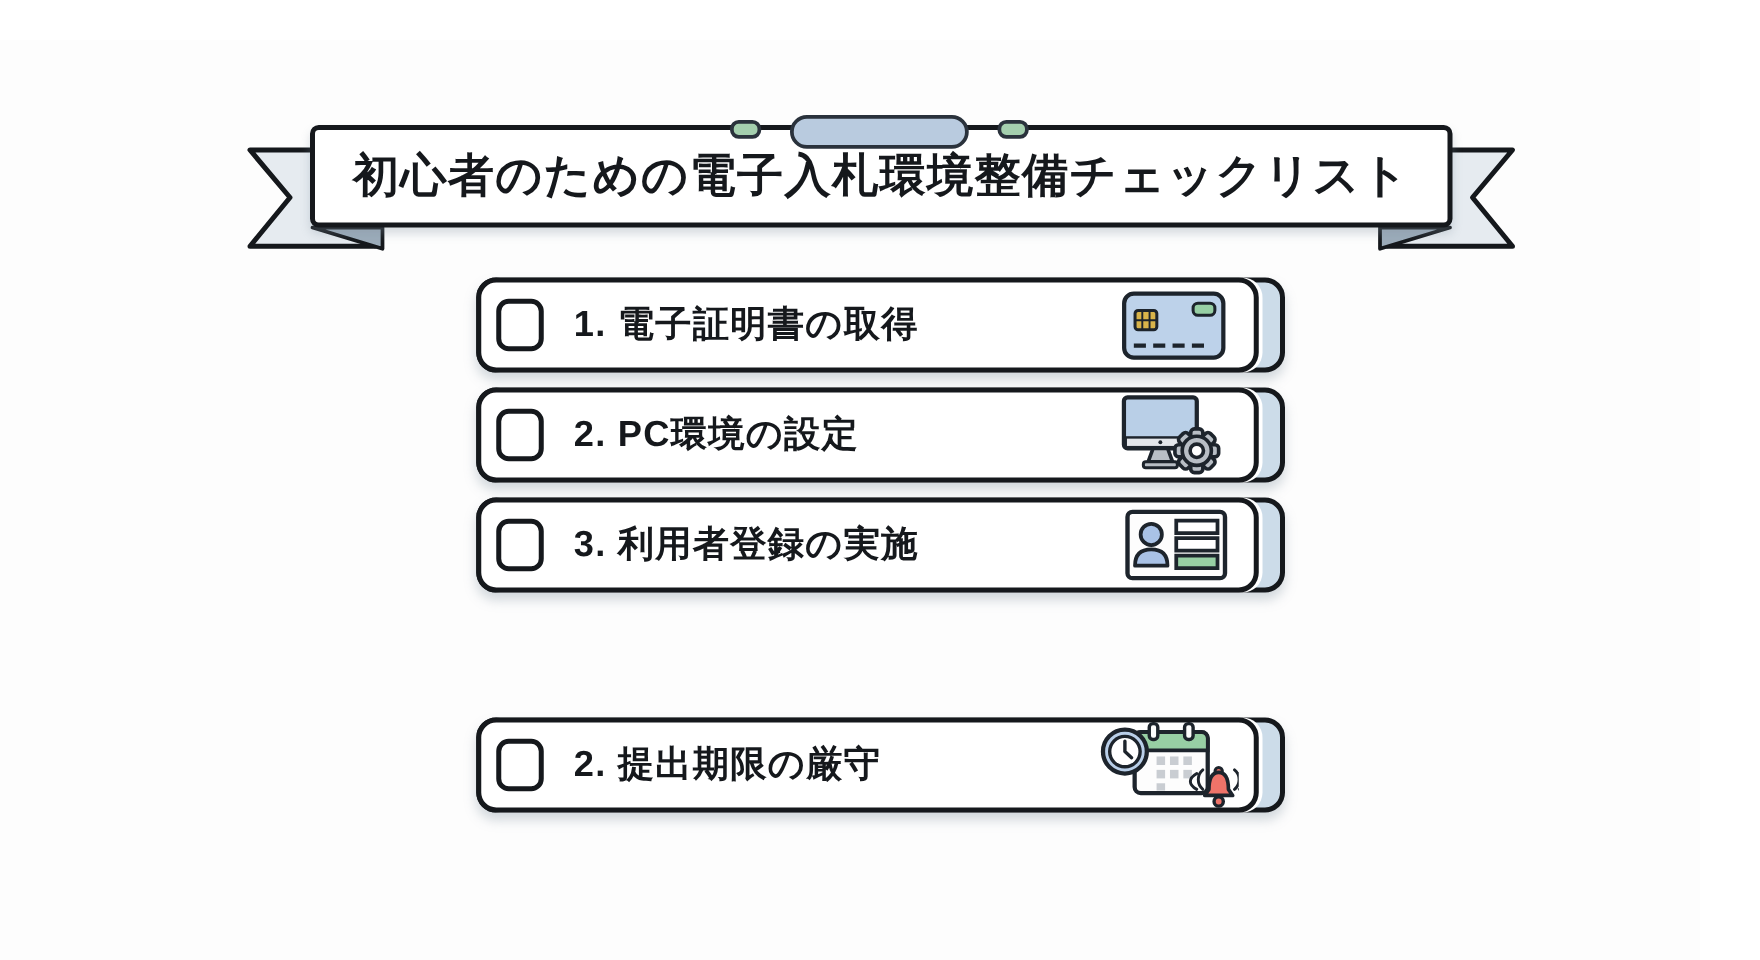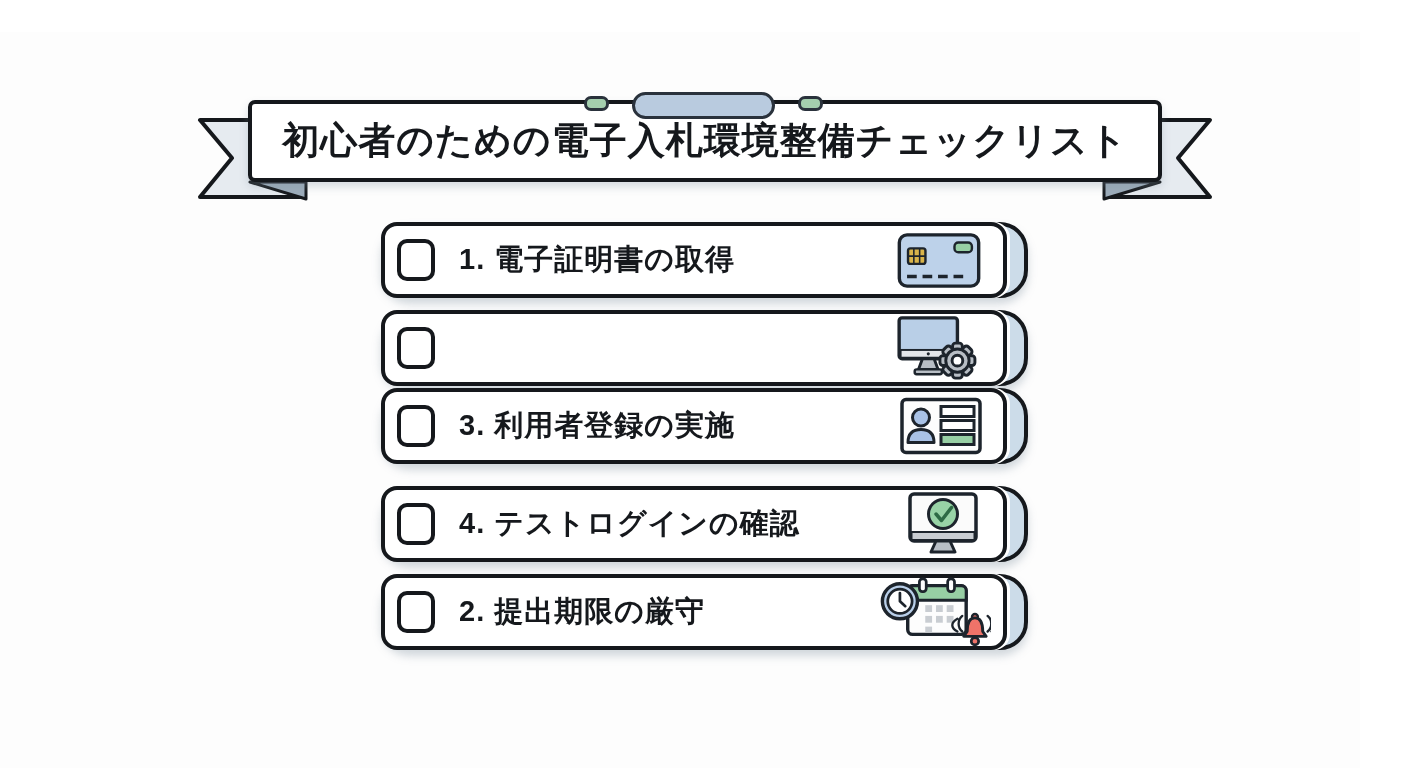--- a/index.html
+++ b/index.html
@@ -22,21 +22,21 @@
     position:absolute;box-sizing:border-box;border:3px solid #2a323c;border-radius:14px;
     background:#b9cbdf;
   }
   .rod-main{left:632px;top:60px;width:143px;height:27px;}
   .rod-green{background:#a4cfae;border-radius:7px;height:15px;width:25px;top:64px;}
   .rod-green.left{left:584px;}
   .rod-green.right{left:798px;}
   
   .row{
     position:absolute;left:381px;width:647px;height:76px;box-sizing:border-box;
-    background:#ccdce9;border:4px solid #15181c;border-radius:28px;
+    background:#ccdce9;border:4px solid #15181c;border-radius:16px;
     box-shadow:0 6px 9px rgba(130,145,160,.35);
   }
   .row-inner{
     position:absolute;top:-4px;left:-4px;bottom:-4px;right:17px;box-sizing:border-box;
     background:#ffffff;border:4px solid #15181c;border-radius:16px;
     box-shadow:3px 0 0 #ffffff;
     display:flex;align-items:center;
   }
   .checkbox{
     width:38px;height:42px;box-sizing:border-box;margin-left:12px;flex:0 0 auto;
@@ -79,66 +79,54 @@
         <path d="M13 27 h18 M19 19 v16 M25 19 v16" stroke="#1d242c" stroke-width="1.6" fill="none"></path>
         <rect x="61" y="13" width="18" height="10" rx="4" fill="#97cfa4" stroke="#1d242c" stroke-width="2.5"></rect>
         <path d="M12 48 h10 M28 48 h10 M44 48 h10 M60 48 h10" stroke="#1d242c" stroke-width="3.5" fill="none"></path>
       </svg>
     </div>
   </div>
 
   <div class="row" style="top:278px">
     <div class="row-inner">
       <div class="checkbox"></div>
+      <span class="row-label">2. PC環境の設定</span>
       <svg class="row-icon" width="90" height="68" viewBox="0 0 92 70">
         <rect x="6" y="4" width="60" height="42" rx="3" fill="#b9cfe7" stroke="#1d242c" stroke-width="3.5"></rect>
         <rect x="7.5" y="37" width="57" height="8" fill="#e3e6ea" stroke="#1d242c" stroke-width="2"></rect>
         <circle cx="36" cy="41" r="1.6" fill="#1d242c"></circle>
         <polygon points="30,46 42,46 46,57 26,57" fill="#b8bec5" stroke="#1d242c" stroke-width="3" stroke-linejoin="round"></polygon>
         <rect x="22" y="57" width="28" height="5" rx="2" fill="#b8bec5" stroke="#1d242c" stroke-width="2.5"></rect>
         <g fill="#b8bec5" stroke="#1d242c" stroke-width="3">
           <rect x="61" y="30" width="10" height="36" rx="3"></rect>
           <rect x="61" y="30" width="10" height="36" rx="3" transform="rotate(45 66 48)"></rect>
           <rect x="61" y="30" width="10" height="36" rx="3" transform="rotate(90 66 48)"></rect>
           <rect x="61" y="30" width="10" height="36" rx="3" transform="rotate(135 66 48)"></rect>
           <circle cx="66" cy="48" r="12"></circle>
           <circle cx="66" cy="48" r="5.5" fill="#ffffff"></circle>
         </g>
       </svg>
     </div>
   </div>
 
-  <div class="row" style="top:356px">
+  <div class="row" style="top:366px">
     <div class="row-inner">
       <div class="checkbox"></div>
       <span class="row-label">3. 利用者登録の実施</span>
       <svg class="row-icon" width="84" height="61" viewBox="0 0 84 61">
         <rect x="3" y="4" width="78" height="53" rx="4" fill="#fdfdfd" stroke="#1d242c" stroke-width="3.5"></rect>
         <circle cx="22" cy="22" r="8.5" fill="#a9c2e6" stroke="#1d242c" stroke-width="3"></circle>
         <path d="M9 47 q0 -13 13 -13 q13 0 13 13 z" fill="#a9c2e6" stroke="#1d242c" stroke-width="3" stroke-linejoin="round"></path>
         <rect x="42" y="11" width="33" height="10" fill="#ffffff" stroke="#1d242c" stroke-width="3"></rect>
         <rect x="42" y="25" width="33" height="10" fill="#ffffff" stroke="#1d242c" stroke-width="3"></rect>
         <rect x="42" y="39" width="33" height="10" fill="#97cfa4" stroke="#1d242c" stroke-width="3"></rect>
       </svg>
     </div>
   </div>
 
-  <div class="row" style="top:454px">
-    <div class="row-inner">
-      <div class="checkbox"></div>
-      <span class="row-label">4. テストログインの確認</span>
-      <svg class="row-icon" width="80" height="66" viewBox="0 0 80 66">
-        <rect x="7" y="3" width="66" height="47" rx="4" fill="#fbfbfb" stroke="#1d242c" stroke-width="3.5"></rect>
-        <rect x="8.5" y="41" width="63" height="8" fill="#c9cdd2" stroke="#1d242c" stroke-width="2"></rect>
-        <polygon points="33,50 47,50 52,61 28,61" fill="#b8bec5" stroke="#1d242c" stroke-width="3" stroke-linejoin="round"></polygon>
-        <circle cx="40" cy="23" r="14.5" fill="#98d3a6" stroke="#1d242c" stroke-width="3"></circle>
-        <path d="M33 23 l5.5 6.5 l10 -13" stroke="#2e6b45" stroke-width="3.5" fill="none" stroke-linecap="round" stroke-linejoin="round"></path>
-      </svg>
-    </div>
-  </div>
 
   <div class="row" style="top:542px">
     <div class="row-inner">
       <div class="checkbox"></div>
       <span class="row-label">2. 提出期限の厳守</span>
       <svg class="row-icon wide" width="112" height="76" viewBox="0 0 112 78">
         <rect x="28" y="12" width="60" height="50" rx="5" fill="#fdfdfd" stroke="#1d242c" stroke-width="3.5"></rect>
         <path d="M28 27 v-10 a5 5 0 0 1 5 -5 h50 a5 5 0 0 1 5 5 v10 z" fill="#97cfa4" stroke="#1d242c" stroke-width="3"></path>
         <rect x="40" y="5" width="7" height="13" rx="3" fill="#fdfdfd" stroke="#1d242c" stroke-width="2.8"></rect>
         <rect x="69" y="5" width="7" height="13" rx="3" fill="#fdfdfd" stroke="#1d242c" stroke-width="2.8"></rect>

